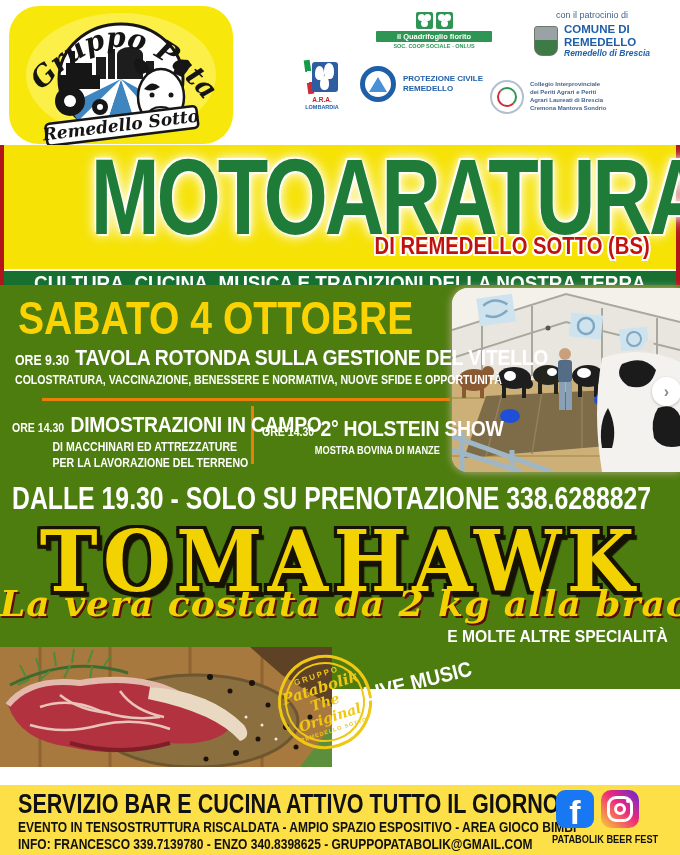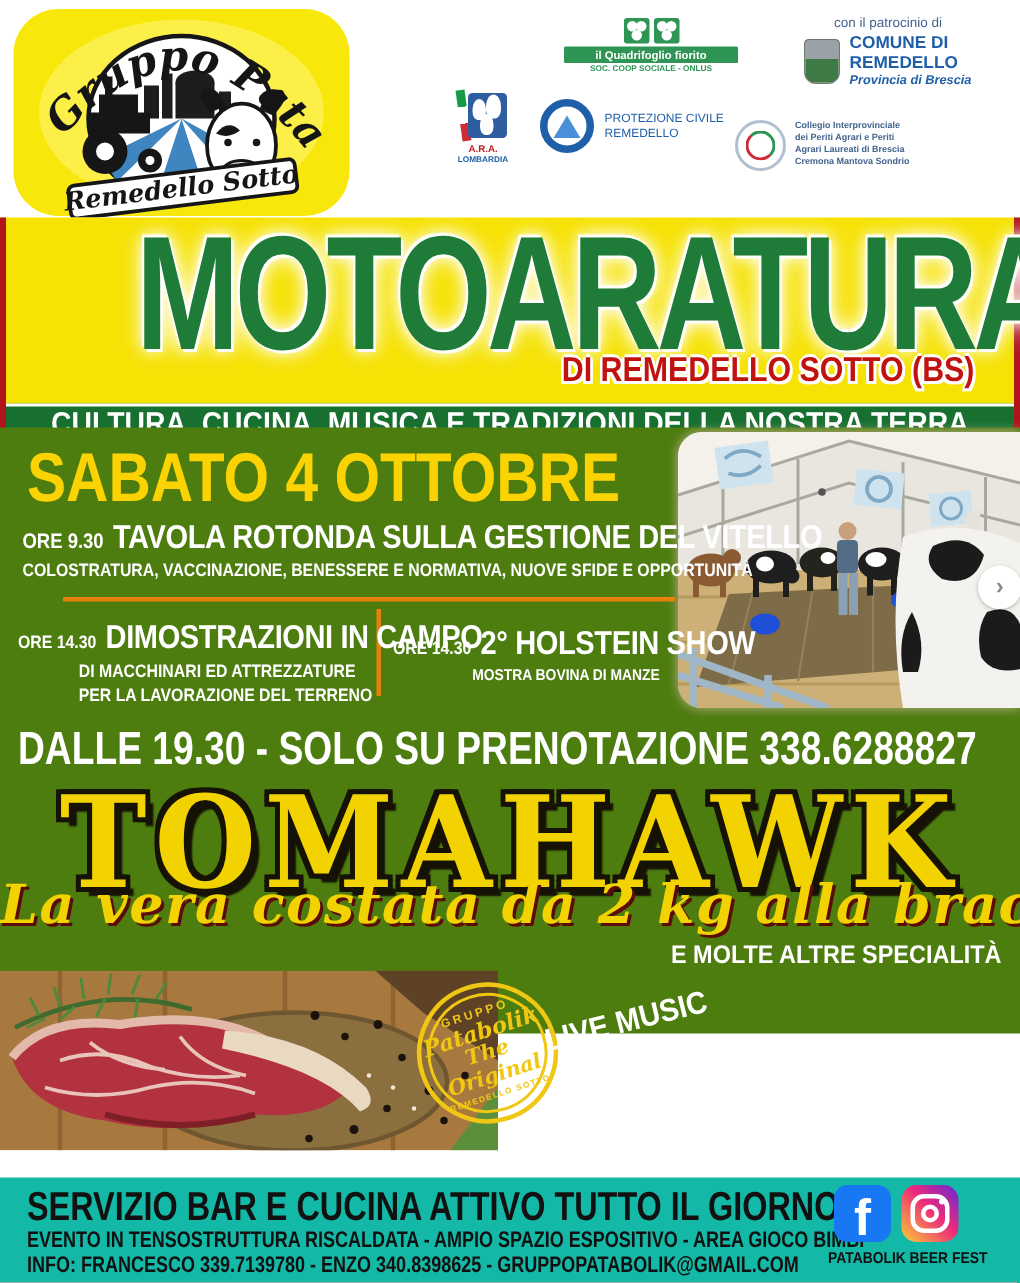--- a/index.html
+++ b/index.html
@@ -31,21 +31,21 @@
     background:linear-gradient(#169b46 0 33%,#fff 33% 66%,#ce2b37 66% 100%);transform:rotate(-8deg);}
   .ara-heads{position:absolute;left:8px;top:2px;width:26px;height:30px;background:#2e5ea0;border-radius:3px;}
   .ara-heads i{position:absolute;background:#fff;border-radius:50% 50% 40% 40%;}
   .ara-name{font-size:6.5px;font-weight:bold;color:#c02323;line-height:1.2;}
   .ara-reg{font-size:5.5px;font-weight:bold;color:#1f5fa8;}
   .prot{position:absolute;left:360px;top:66px;display:flex;align-items:center;gap:7px;}
   .prot-circ{width:36px;height:36px;border-radius:50%;background:#fff;border:5px solid #1f5fa8;
     display:flex;align-items:center;justify-content:center;box-sizing:border-box;}
   .prot-tri{width:0;height:0;border-left:9px solid transparent;border-right:9px solid transparent;
     border-bottom:15px solid #4a90d9;}
-  .prot-txt{font-size:8px;font-weight:normal;color:#1f5fa8;line-height:1.25;}
+  .prot-txt{font-size:8px;font-weight:bold;color:#1f5fa8;line-height:1.25;}
   .coll{position:absolute;left:490px;top:80px;display:flex;align-items:center;gap:6px;}
   .coll-emb{width:30px;height:30px;border-radius:50%;background:#fff;border:2px solid #b0c0ce;position:relative;}
   .coll-emb:before{content:"";position:absolute;inset:5px;border-radius:50%;
     border:2px solid #2e9555;border-left-color:#ce2b37;border-bottom-color:#ce2b37;}
   .coll-txt{font-size:6px;font-weight:bold;color:#44648e;line-height:1.3;}
   .date{position:absolute;right:18px;top:106px;font-size:32px;font-weight:bold;color:#c31212;
     letter-spacing:.5px;}
   
   .band-title{position:absolute;left:0;top:145px;width:680px;height:123px;background:#f6e204;
     box-sizing:border-box;border-left:4px solid #b11519;border-right:4px solid #b11519;text-align:right;}
@@ -109,21 +109,21 @@
     transform:rotate(-14deg) scaleX(.92);transform-origin:left center;white-space:nowrap;}
   .eterea{position:absolute;left:420px;top:404px;width:180px;text-align:center;}
   .eterea .name{font-size:46px;font-weight:bold;line-height:.95;display:inline-block;
     transform:scaleX(.82);transform-origin:center;}
   .eterea .sub{font-family:"DejaVu Serif",serif;font-style:italic;font-size:20px;letter-spacing:4px;
     margin-top:-8px;transform:rotate(-4deg);white-space:nowrap;}
   .dj{position:absolute;left:594px;top:412px;width:82px;text-align:center;font-weight:bold;line-height:1.2;}
   .dj .a{font-size:14px;}
   .dj .b{font-size:18px;letter-spacing:-.3px;}
   
-  .footer{position:absolute;left:0;top:785px;width:680px;height:70px;background:#14b8a6;color:#111;}
+  .footer{position:absolute;left:0;top:785px;width:680px;height:70px;background:#fde047;color:#111;}
   .f1{position:absolute;left:18px;top:4px;font-size:27px;font-weight:bold;white-space:nowrap;
     transform:scaleX(.8);transform-origin:left center;}
   .f2{position:absolute;left:18px;top:33px;font-size:15px;font-weight:bold;white-space:nowrap;
     transform:scaleX(.8);transform-origin:left center;}
   .f3{position:absolute;left:18px;top:50px;font-size:15px;font-weight:bold;white-space:nowrap;
     transform:scaleX(.8);transform-origin:left center;}
   .fb{position:absolute;left:556px;top:5px;width:38px;height:38px;border-radius:9px;background:#1877f2;
     color:#fff;display:flex;align-items:flex-end;justify-content:center;font-size:34px;font-weight:bold;
     line-height:.95;overflow:hidden;}
   .ig{position:absolute;left:601px;top:5px;width:38px;height:38px;border-radius:10px;
@@ -212,21 +212,21 @@
       <div class="quad-sub">SOC. COOP SOCIALE - ONLUS</div>
     </div>
 
     <div class="patro">
       <div class="intro">con il patrocinio di</div>
       <div class="patro-row">
         <div class="crest"></div>
         <div>
           <div class="big">COMUNE DI</div>
           <div class="big">REMEDELLO</div>
-          <div class="ital">Provincia di Brescia</div>
+          <div class="ital">Remedello di Brescia</div>
         </div>
       </div>
     </div>
 
     <div class="ara">
       <div class="ara-art">
         <div class="ara-flag"></div>
         <div class="ara-heads">
           <i style="left:3px;top:4px;width:9px;height:14px"></i>
           <i style="left:12px;top:1px;width:10px;height:16px"></i>

